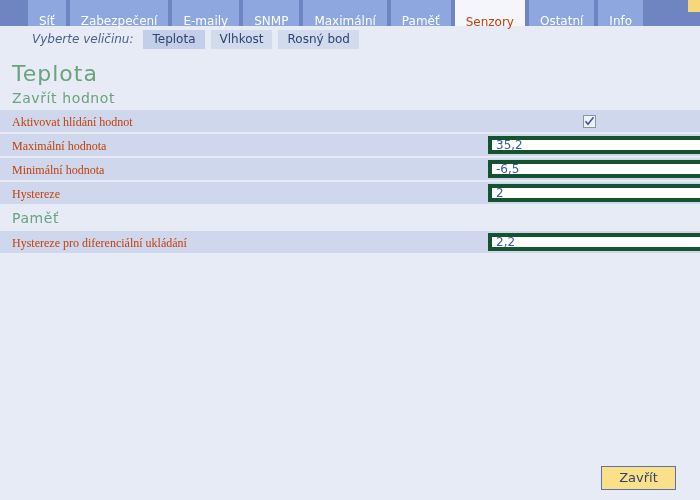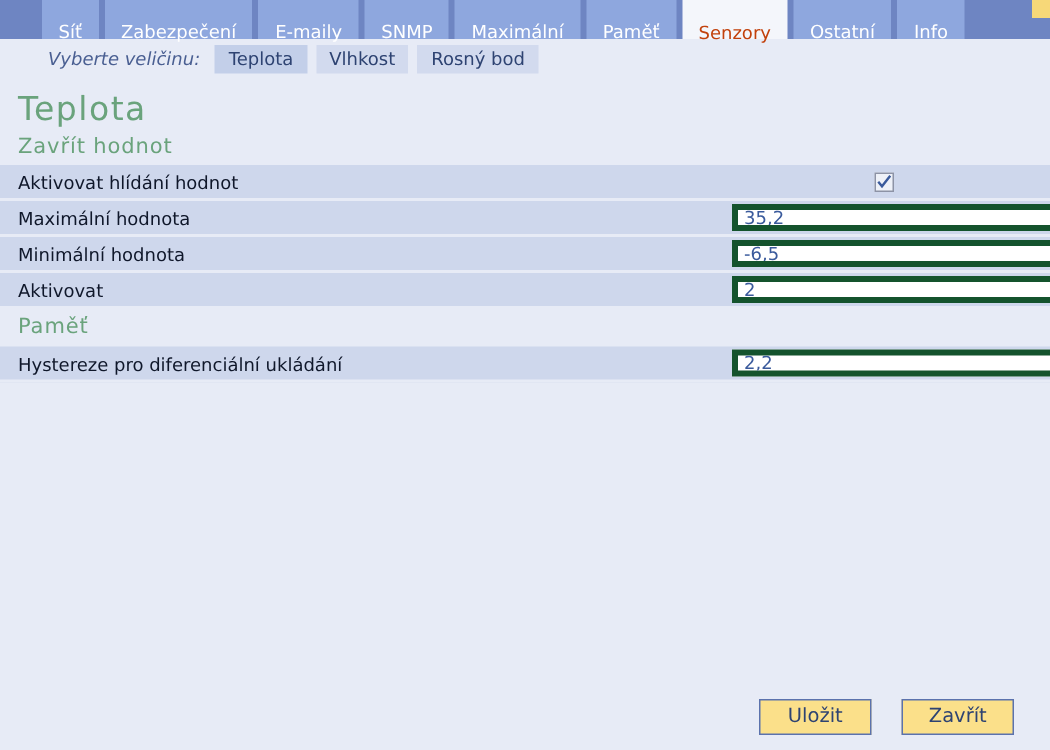--- a/index.html
+++ b/index.html
@@ -123,22 +123,23 @@
     border-bottom: 2px solid #e7ebf6;
     box-sizing: border-box;
   }
   .row-label {
     position: absolute;
     left: 12px;
     top: 0;
     height: 24px;
     line-height: 24px;
     font-size: 12px;
-    color: #0f172a;
-    white-space: nowrap;
+    color: #c2410c;
+    white-space: nowrap;
+    font-family: Liberation Serif, serif;
   }
   .row-field {
     position: absolute;
     left: 488px;
     top: 2px;
     width: 245px;
     height: 18px;
     background: #ffffff;
     border: 4px solid #14532d;
     box-sizing: border-box;
@@ -238,31 +239,30 @@
         </div>
         <div class="row">
           <span class="row-label">Maximální hodnota</span>
           <input type="text" class="row-field" value="35,2" style="">
         </div>
         <div class="row">
           <span class="row-label">Minimální hodnota</span>
           <input type="text" class="row-field" value="-6,5" style="">
         </div>
         <div class="row">
-          <span class="row-label">Aktivovat</span>
+          <span class="row-label">Hystereze</span>
           <input type="text" class="row-field" value="2" style="">
         </div>
       </div>
       <div class="h2 inrow">Paměť</div>
       <div class="rows">
         <div class="row">
           <span class="row-label">Hystereze pro diferenciální ukládání</span>
           <input type="text" class="row-field" value="2,2" style="">
         </div>
       </div>
     </div>
 
   <div class="footer">
-    <button class="btn">Uložit</button>
     <button class="btn">Zavřít</button>
   </div>
 
 </div>
 
 </body></html>

